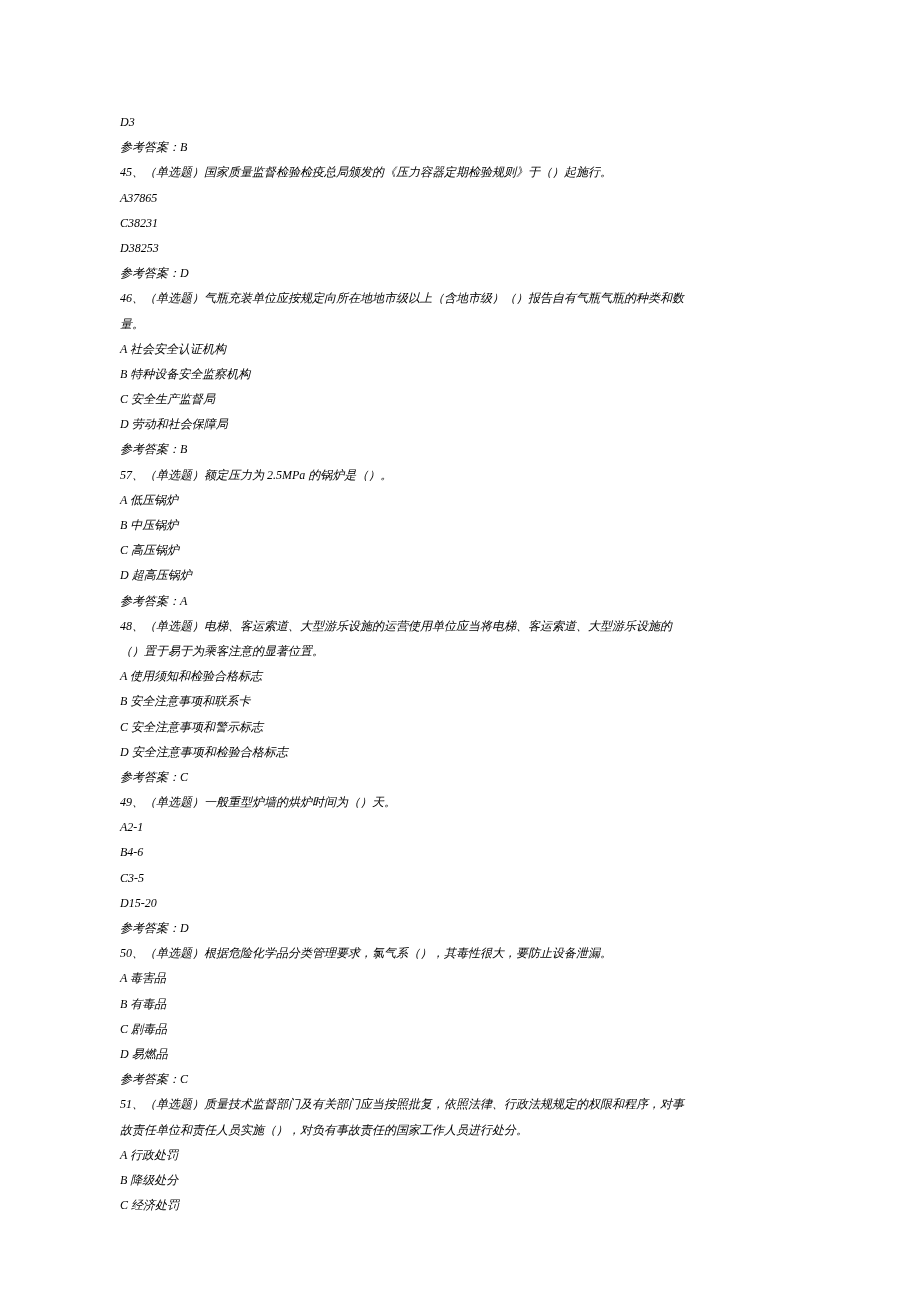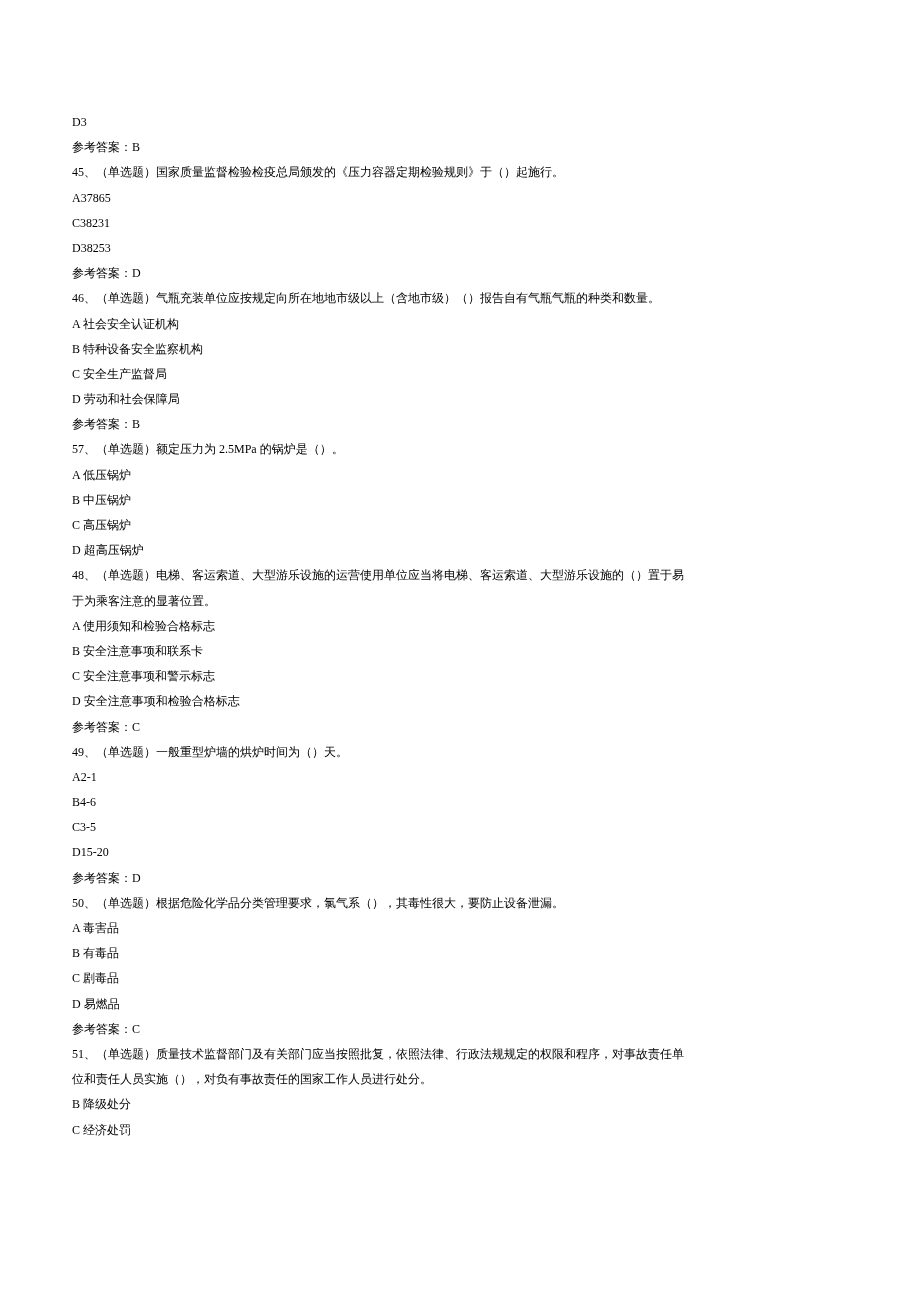--- a/index.html
+++ b/index.html
@@ -7,22 +7,23 @@
     padding: 0;
     background: #ffffff;
     font-family: "SimSun", "宋体", serif;
     font-size: 12px;
     color: #000000;
     line-height: 2.1;
   }
   .page {
     width: 833px;
     min-height: 1301px;
-    padding: 110px 140px 60px 72px;
+    padding: 110px 140px 60px 120px;
     box-sizing: border-box;
+    font-style: italic;
   }
   .line {
     white-space: normal;
     word-break: break-all;
   }
 </style>
 </head>
 <body>
 
 <div class="page">
@@ -37,34 +38,36 @@
   <div class="line">A 社会安全认证机构</div>
   <div class="line">B 特种设备安全监察机构</div>
   <div class="line">C 安全生产监督局</div>
   <div class="line">D 劳动和社会保障局</div>
   <div class="line">参考答案：B</div>
   <div class="line">57、（单选题）额定压力为 2.5MPa 的锅炉是（）。</div>
   <div class="line">A 低压锅炉</div>
   <div class="line">B 中压锅炉</div>
   <div class="line">C 高压锅炉</div>
   <div class="line">D 超高压锅炉</div>
+  <div class="line">参考答案：A</div>
   <div class="line">48、（单选题）电梯、客运索道、大型游乐设施的运营使用单位应当将电梯、客运索道、大型游乐设施的（）置于易于为乘客注意的显著位置。</div>
   <div class="line">A 使用须知和检验合格标志</div>
   <div class="line">B 安全注意事项和联系卡</div>
   <div class="line">C 安全注意事项和警示标志</div>
   <div class="line">D 安全注意事项和检验合格标志</div>
   <div class="line">参考答案：C</div>
   <div class="line">49、（单选题）一般重型炉墙的烘炉时间为（）天。</div>
   <div class="line">A2-1</div>
   <div class="line">B4-6</div>
   <div class="line">C3-5</div>
   <div class="line">D15-20</div>
   <div class="line">参考答案：D</div>
   <div class="line">50、（单选题）根据危险化学品分类管理要求，氯气系（），其毒性很大，要防止设备泄漏。</div>
   <div class="line">A 毒害品</div>
   <div class="line">B 有毒品</div>
   <div class="line">C 剧毒品</div>
   <div class="line">D 易燃品</div>
   <div class="line">参考答案：C</div>
   <div class="line">51、（单选题）质量技术监督部门及有关部门应当按照批复，依照法律、行政法规规定的权限和程序，对事故责任单位和责任人员实施（），对负有事故责任的国家工作人员进行处分。</div>
+  <div class="line">A 行政处罚</div>
   <div class="line">B 降级处分</div>
   <div class="line">C 经济处罚</div>
 </div>
 
 </body></html>

